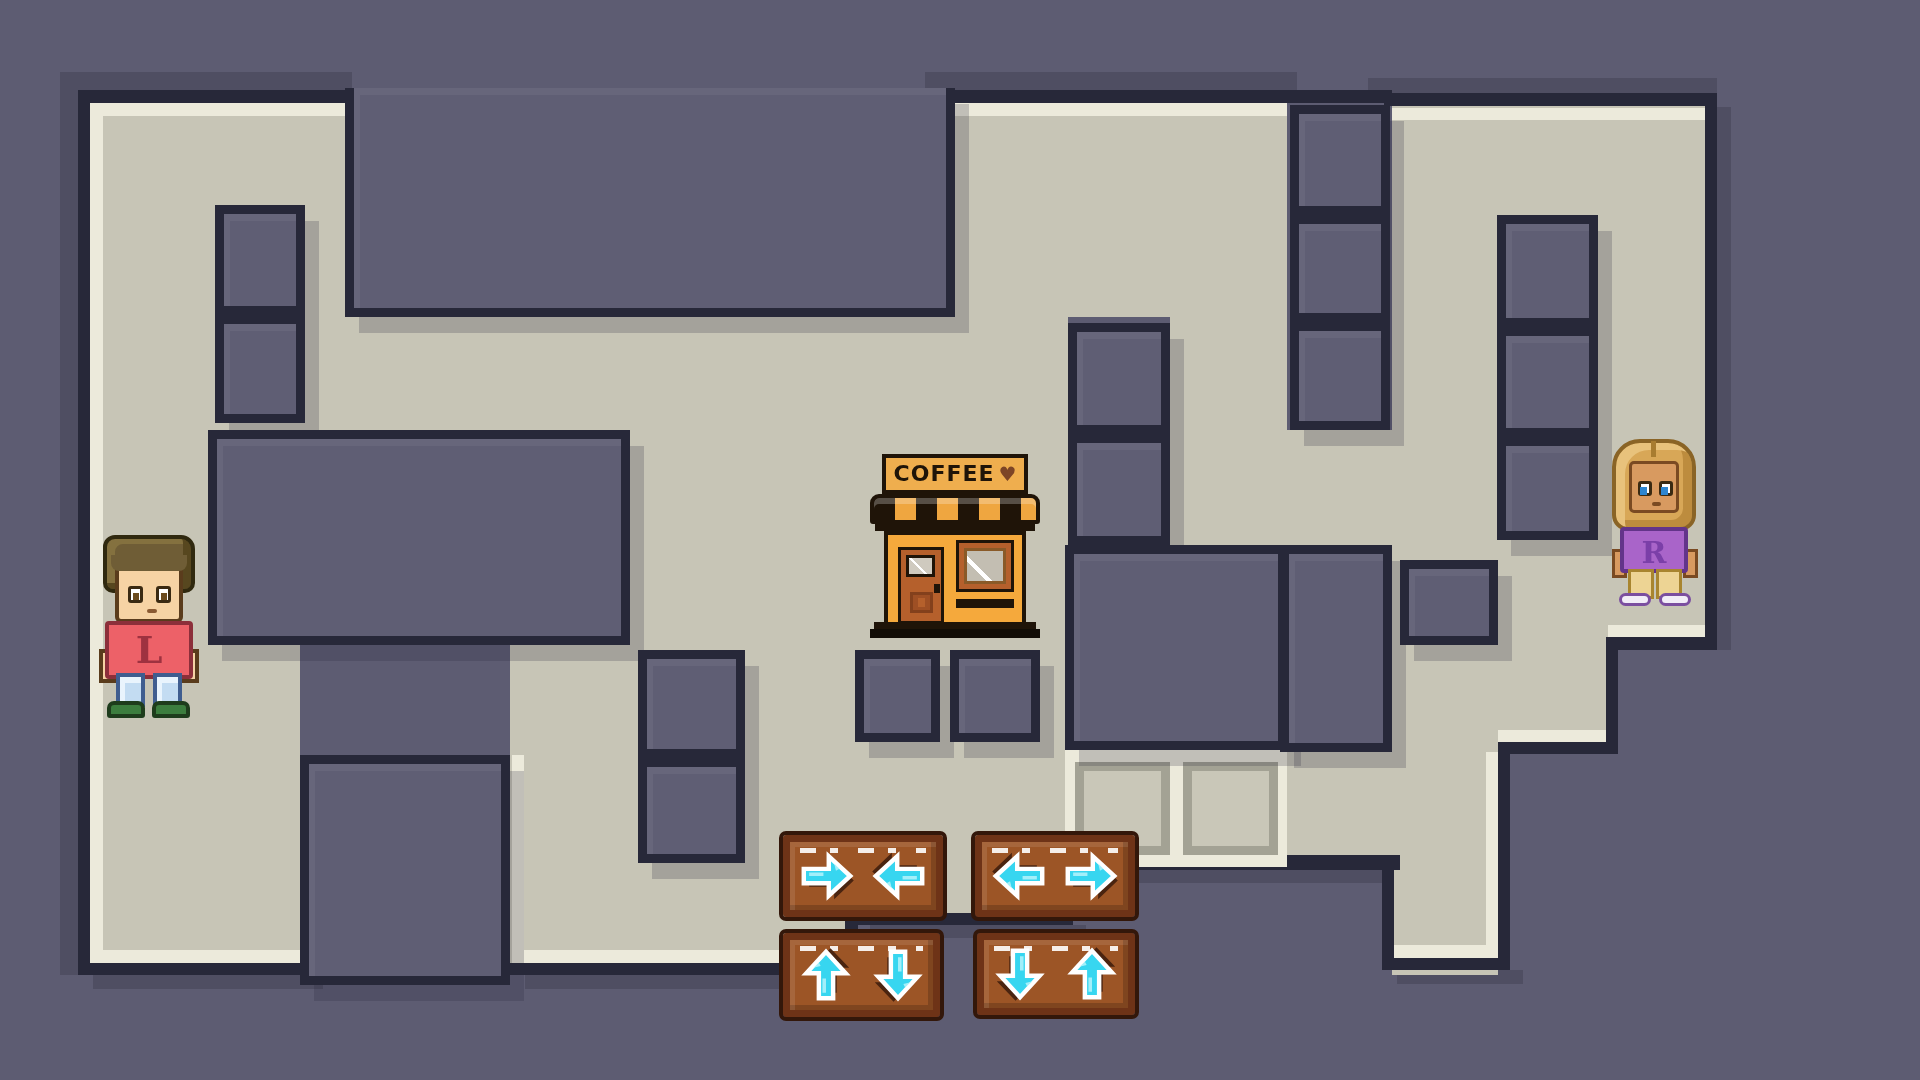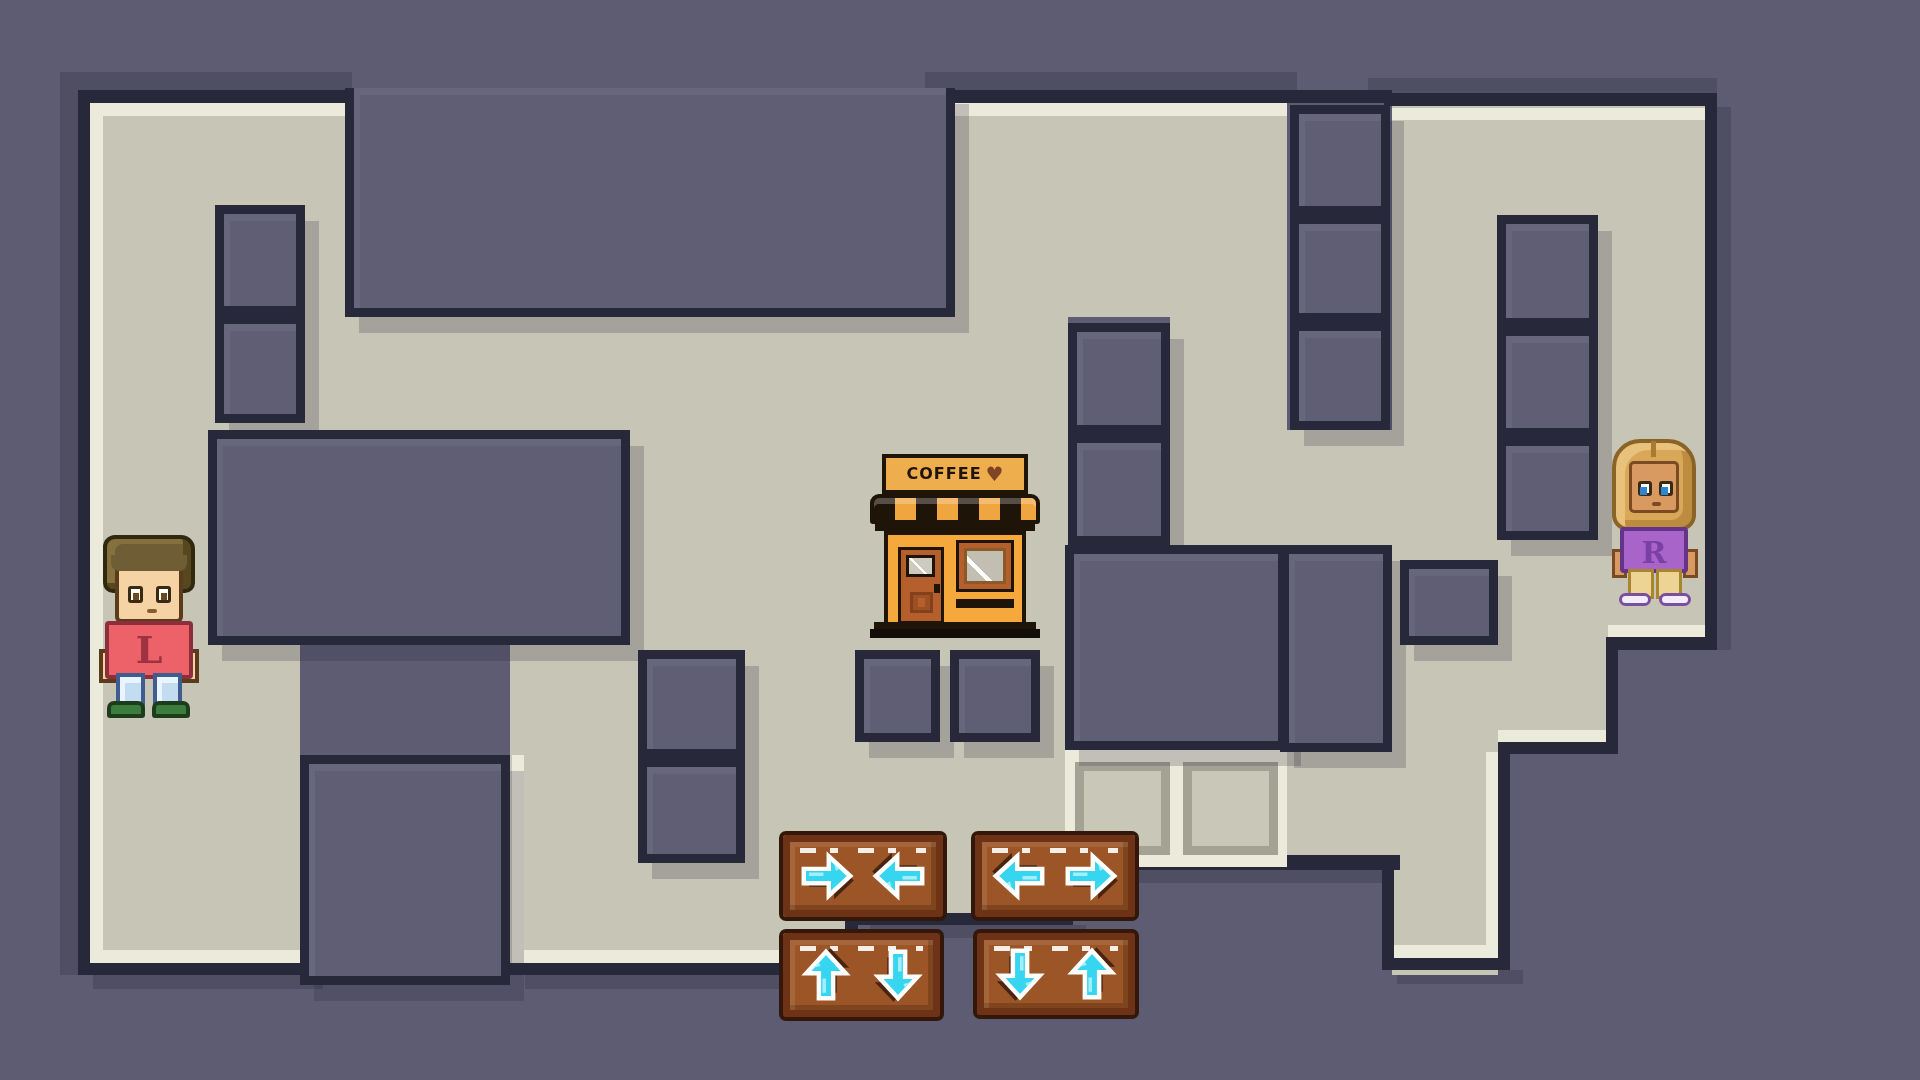--- a/index.html
+++ b/index.html
@@ -47,21 +47,21 @@
   }
   .arrow{width:58px;height:50px;}
   .ar-left{transform:rotate(180deg);}
   .ar-up{transform:rotate(-90deg);}
   .ar-down{transform:rotate(90deg);}
 
   
   #shop{left:870px;top:452px;width:170px;height:186px;}
   #shop-sign{left:12px;top:2px;width:146px;height:40px;background:#efae4e;border:4px solid #1f1408;box-sizing:border-box;
     display:flex;align-items:center;justify-content:center;gap:4px;}
-  #shop-sign .txt{font-weight:900;font-size:16px;letter-spacing:1px;color:#1f1408;line-height:1;}
+  #shop-sign .txt{font-weight:900;font-size:22px;letter-spacing:1px;color:#1f1408;line-height:1;}
   #shop-sign .heart{color:#7d4526;font-size:20px;line-height:1;}
   #awning{left:0;top:42px;width:170px;height:30px;border:4px solid #1f1408;box-sizing:border-box;border-radius:9px 9px 3px 3px;
     background:repeating-linear-gradient(90deg,#1f1408 0 21px,#efa640 21px 42px);
     box-shadow:inset 0 6px 0 rgba(255,255,255,.25);}
   #awning-band{left:5px;top:70px;width:160px;height:9px;background:#1f1408;}
   #shop-body{left:14px;top:79px;width:142px;height:97px;background:#f5a93c;border:4px solid #1f1408;box-sizing:border-box;}
   #shop-door{left:10px;top:12px;width:46px;height:77px;background:#b5602c;border:3px solid #1f1408;box-sizing:border-box;}
   #door-win{left:5px;top:5px;width:29px;height:22px;background:#cfcabf;border:3px solid #1f1408;box-sizing:border-box;
     background-image:linear-gradient(45deg,transparent 40%,#fff 40%,#fff 48%,transparent 48%);}
   #door-knob{left:33px;top:34px;width:6px;height:9px;background:#1f1408;}

